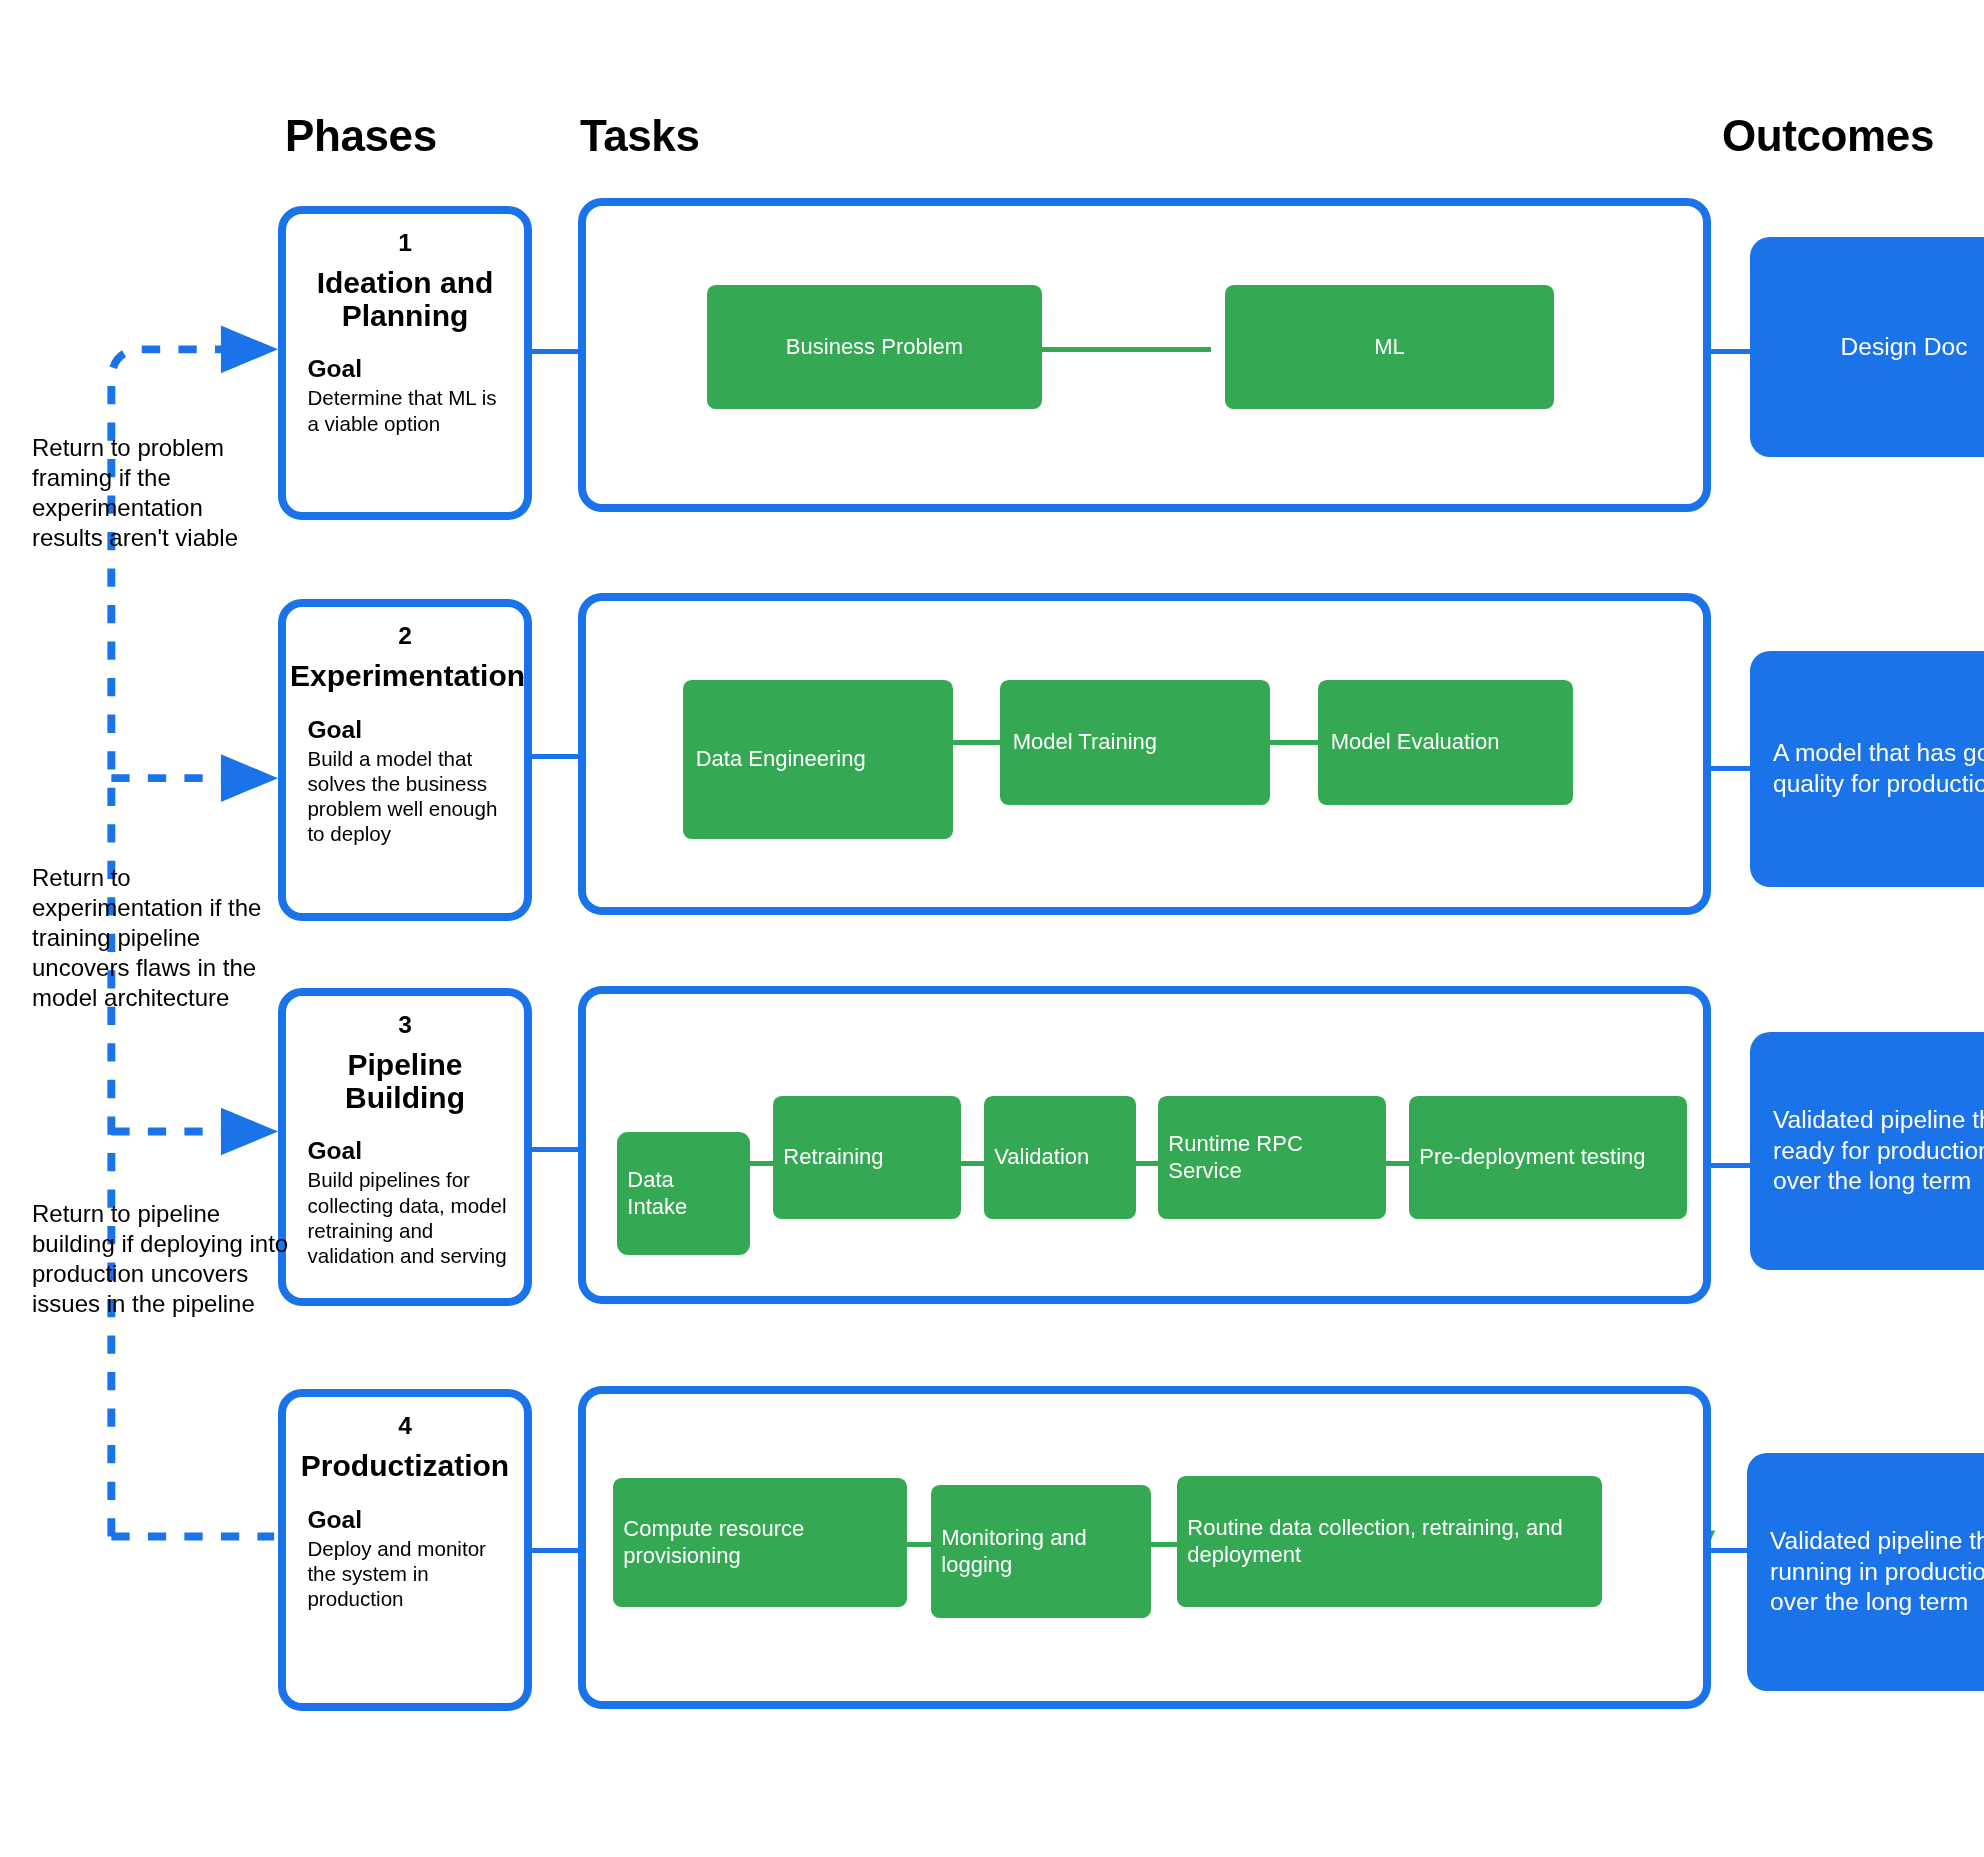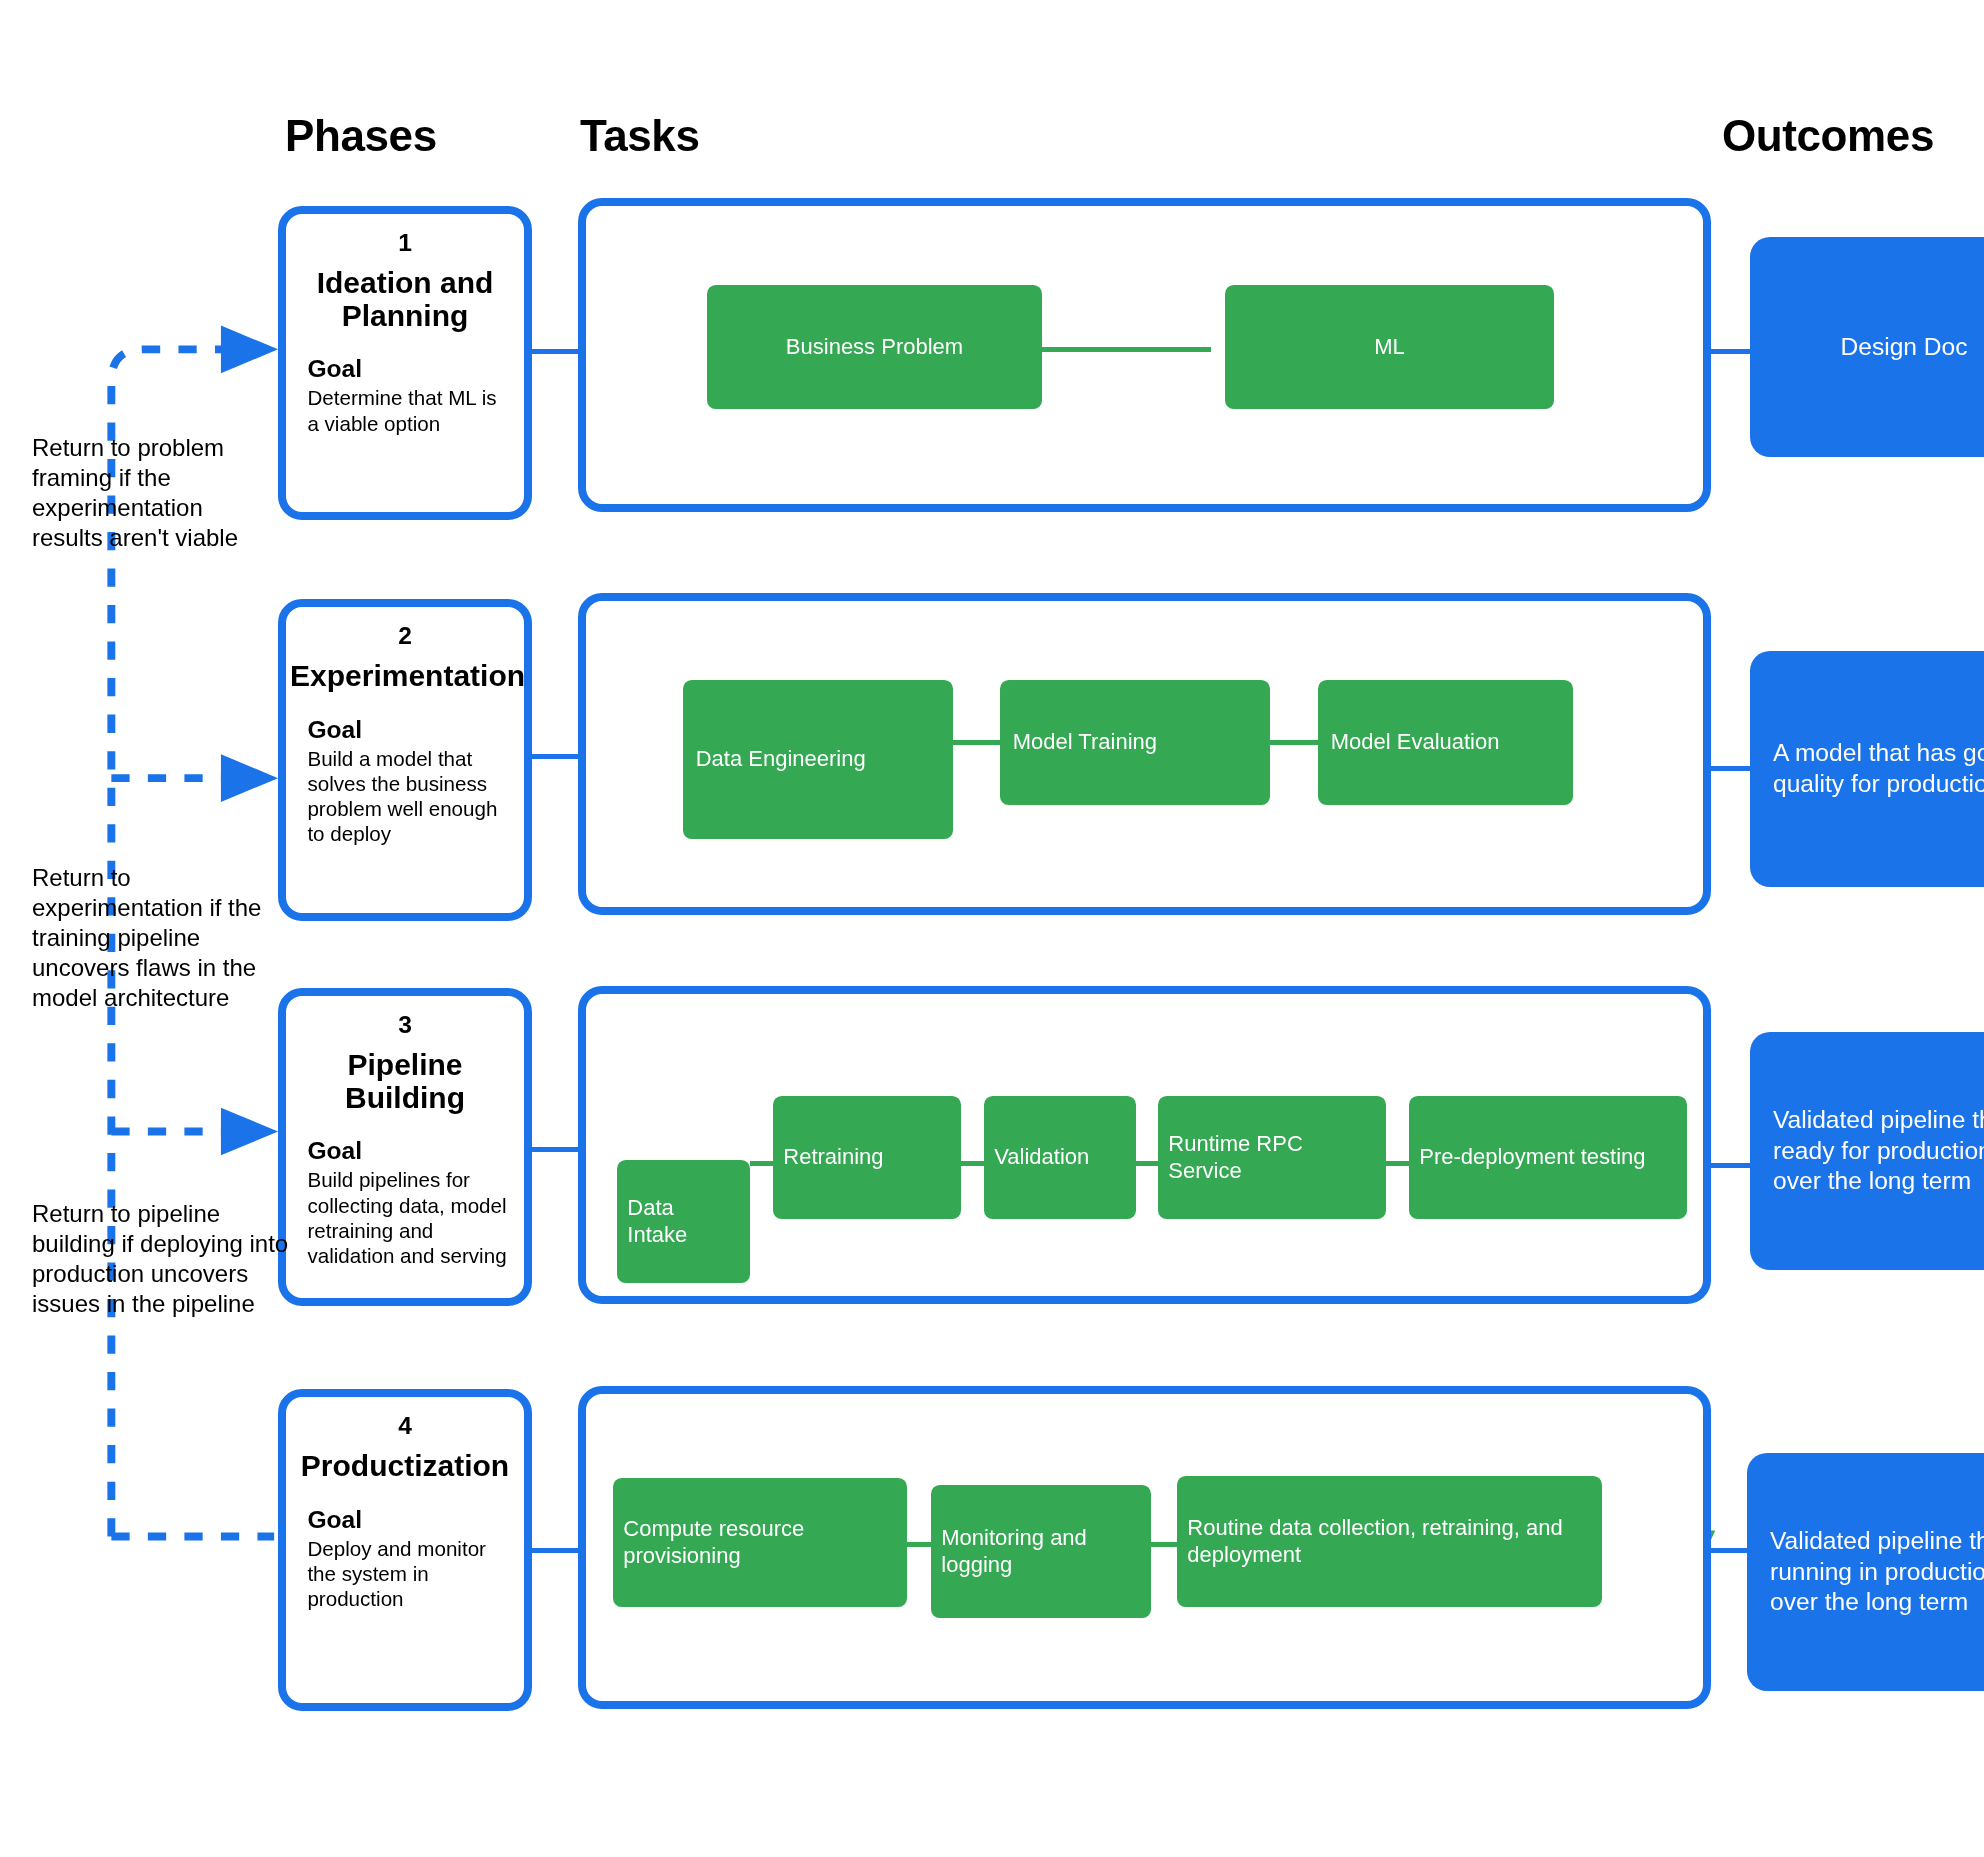--- a/index.html
+++ b/index.html
@@ -148,21 +148,21 @@
   <div class="tline" style="left:953px;top:740px;width:48px;"></div>
   <div class="tline" style="left:1270px;top:740px;width:48px;"></div>
   <div class="tbox" style="left:683px;top:680px;width:270px;height:159px;">Data Engineering</div>
   <div class="tbox" style="left:1000px;top:680px;width:270px;height:125px;">Model Training</div>
   <div class="tbox" style="left:1318px;top:680px;width:255px;height:125px;">Model Evaluation</div>
 
   <div class="tline" style="left:750px;top:1161px;width:24px;"></div>
   <div class="tline" style="left:961px;top:1161px;width:24px;"></div>
   <div class="tline" style="left:1135px;top:1161px;width:24px;"></div>
   <div class="tline" style="left:1385px;top:1161px;width:24px;"></div>
-  <div class="tbox" style="left:617px;top:1160px;width:133px;height:123px;padding:0 10.3px;">Data Intake</div>
+  <div class="tbox" style="left:617px;top:1132px;width:133px;height:123px;padding:0 10.3px;border-radius:11px;">Data Intake</div>
   <div class="tbox" style="left:773px;top:1096px;width:188px;height:123px;padding:0 10.3px;">Retraining</div>
   <div class="tbox" style="left:984px;top:1096px;width:152px;height:123px;padding:0 10.3px;">Validation</div>
   <div class="tbox" style="left:1158px;top:1096px;width:228px;height:123px;padding:0 10.3px;">Runtime RPC Service</div>
   <div class="tbox" style="left:1409px;top:1096px;width:278px;height:123px;padding:0 10.3px;">Pre-deployment testing</div>
 
   <div class="tline" style="left:907px;top:1542px;width:24px;"></div>
   <div class="tline" style="left:1151px;top:1542px;width:28px;"></div>
   <div class="tbox" style="left:931px;top:1485px;width:220px;height:133px;padding:0 10.3px;">Monitoring and logging</div>
   <div class="tbox" style="left:613px;top:1478px;width:294px;height:129px;padding:0 10.3px;">Compute  resource provisioning</div>
   <div class="tbox" style="left:1177px;top:1476px;width:425px;height:131px;padding:0 10.3px;">Routine data collection, retraining, and deployment</div>

